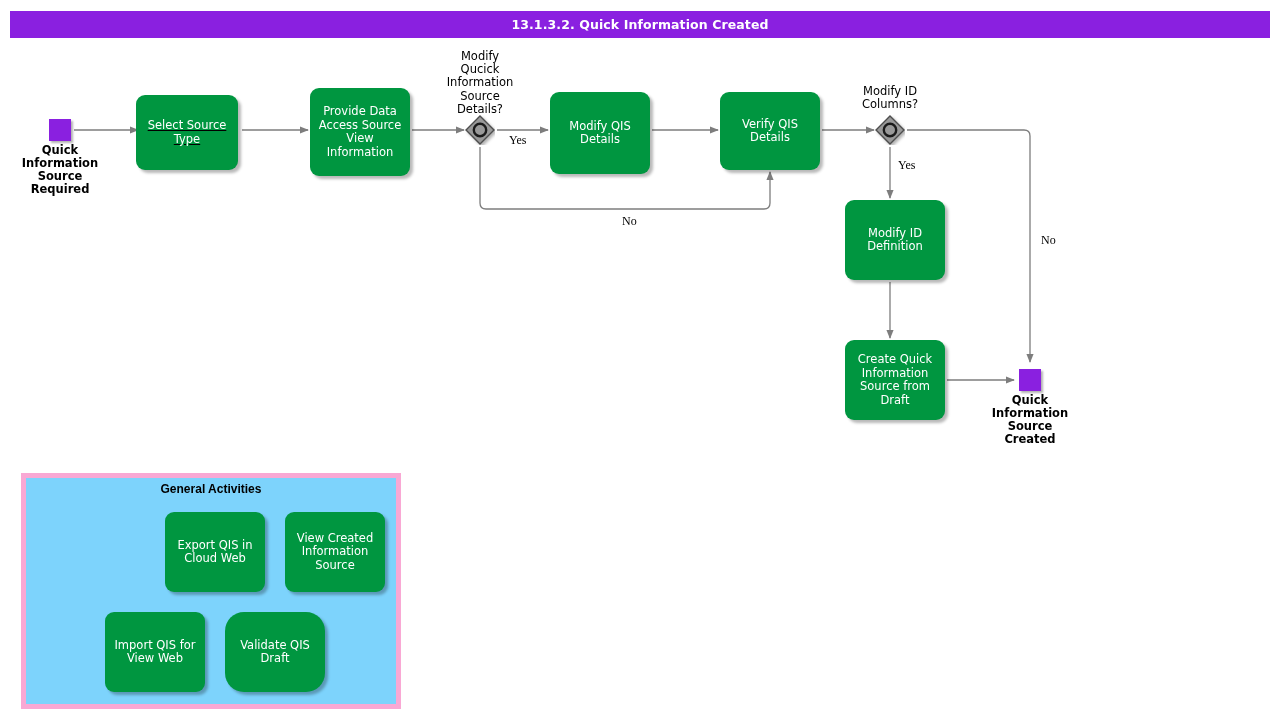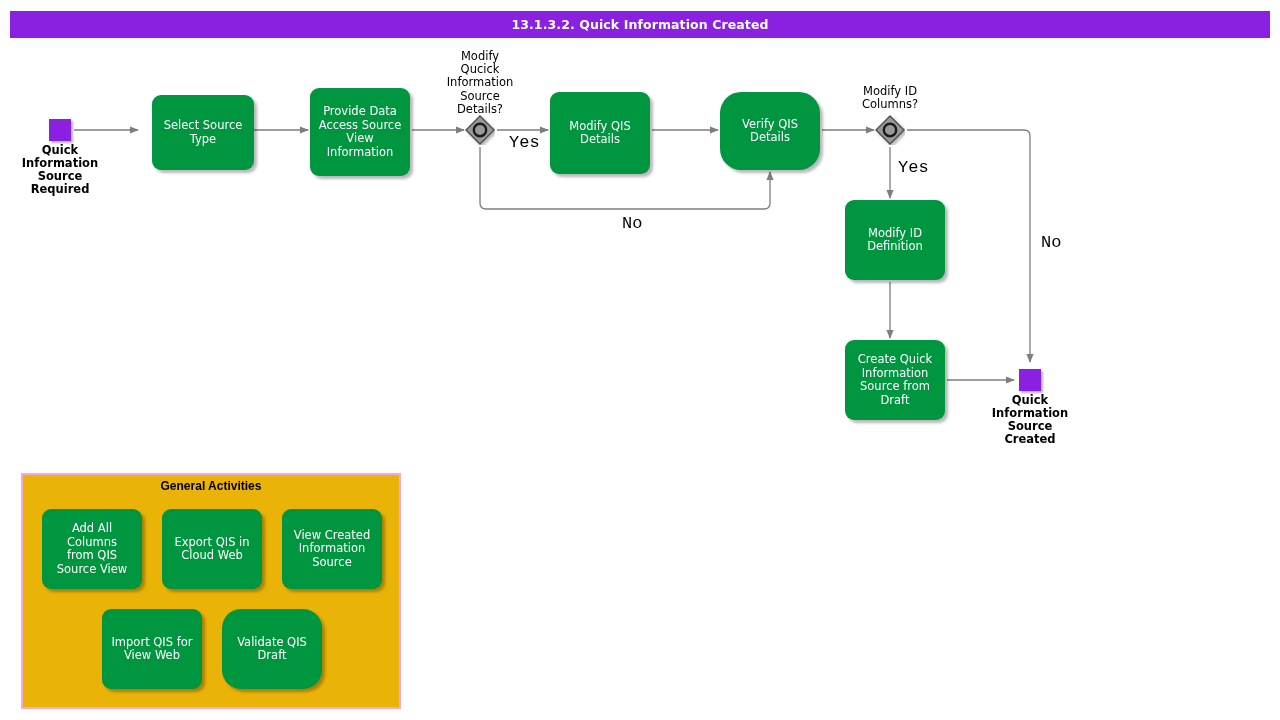--- a/index.html
+++ b/index.html
@@ -96,35 +96,35 @@
     font-size: 11.5px;
     line-height: 13.2px;
     color: #000000;
     text-align: center;
     white-space: pre-line;
   }
 
   
   .flow-label {
     position: absolute;
-    font-family: Liberation Mono, monospace;
-    font-size: 17px;
+    font-family: Liberation Serif, serif;
+    font-size: 12px;
     color: #000000;
     white-space: nowrap;
   }
 
   
   #general-activities {
     position: absolute;
     left: 21px;
     top: 473px;
     width: 380px;
     height: 236px;
-    border: 2px solid #f9a8d4;
-    background: #eab308;
+    border: 5px solid #f9a8d4;
+    background: #7dd3fc;
     box-sizing: border-box;
   }
   #general-activities .panel-title {
     position: absolute;
     left: 0;
     top: 4px;
     width: 100%;
     text-align: center;
     font-family: "Liberation Sans", sans-serif;
     font-size: 12px;
@@ -170,38 +170,38 @@
     <path d="M 907 130 L 1024 130 Q 1030 130 1030 136 L 1030 362"></path>
   </g>
 </svg>
 
 <div class="event" style="left:49px; top:119px;"></div>
 <div class="event-label" style="left:9px; top:144px; width:102px;">Quick
 Information
 Source
 Required</div>
 
-<div class="task" style="left:152px; top:95px; width:102px; height:75px;">
+<div class="task" style="left:136px; top:95px; width:102px; height:75px;text-decoration:underline;">
   <span class="task-label">Select Source
 Type</span>
 </div>
 
 <div class="task" style="left:310px; top:88px; width:100px; height:88px;">
   <span class="task-label">Provide Data
 Access Source
 View
 Information</span>
 </div>
 
 <div class="task" style="left:550px; top:92px; width:100px; height:82px;">
   <span class="task-label">Modify QIS
 Details</span>
 </div>
 
-<div class="task" style="left:720px; top:92px; width:100px; height:78px;border-radius:21px;">
+<div class="task" style="left:720px; top:92px; width:100px; height:78px;">
   <span class="task-label">Verify QIS
 Details</span>
 </div>
 
 <div class="task" style="left:845px; top:200px; width:100px; height:80px;">
   <span class="task-label">Modify ID
 Definition</span>
 </div>
 
 <div class="task" style="left:845px; top:340px; width:100px; height:80px;">
@@ -238,25 +238,20 @@
 
 <div class="event" style="left:1019px; top:369px;"></div>
 <div class="event-label" style="left:979px; top:394px; width:102px;">Quick
 Information
 Source
 Created</div>
 
 <div id="general-activities">
   <div class="panel-title">General Activities</div>
 
-  <div class="task" style="left:19px; top:34px; width:100px; height:80px;">
-    <span class="task-label">Add All Columns
-from QIS
-Source View</span>
-  </div>
 
   <div class="task" style="left:139px; top:34px; width:100px; height:80px;">
     <span class="task-label">Export QIS in
 Cloud Web</span>
   </div>
 
   <div class="task" style="left:259px; top:34px; width:100px; height:80px;">
     <span class="task-label">View Created
 Information
 Source</span>

